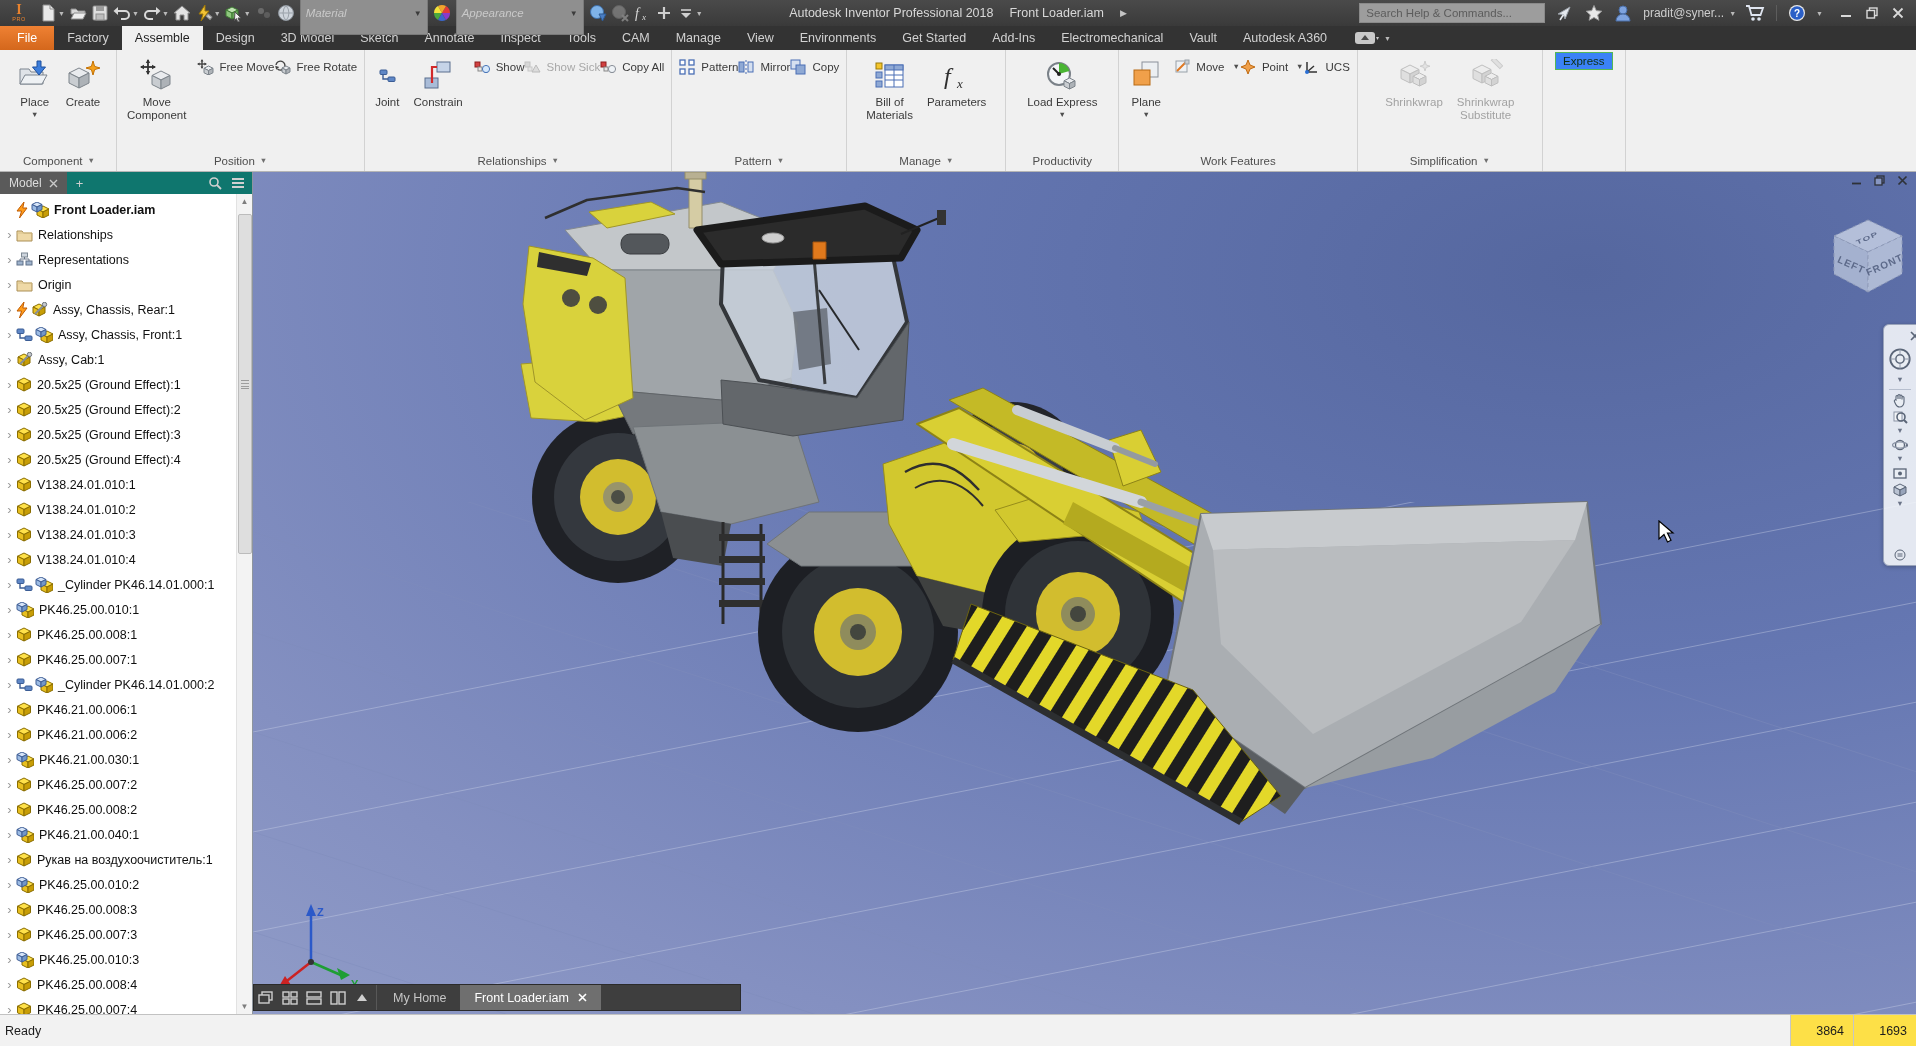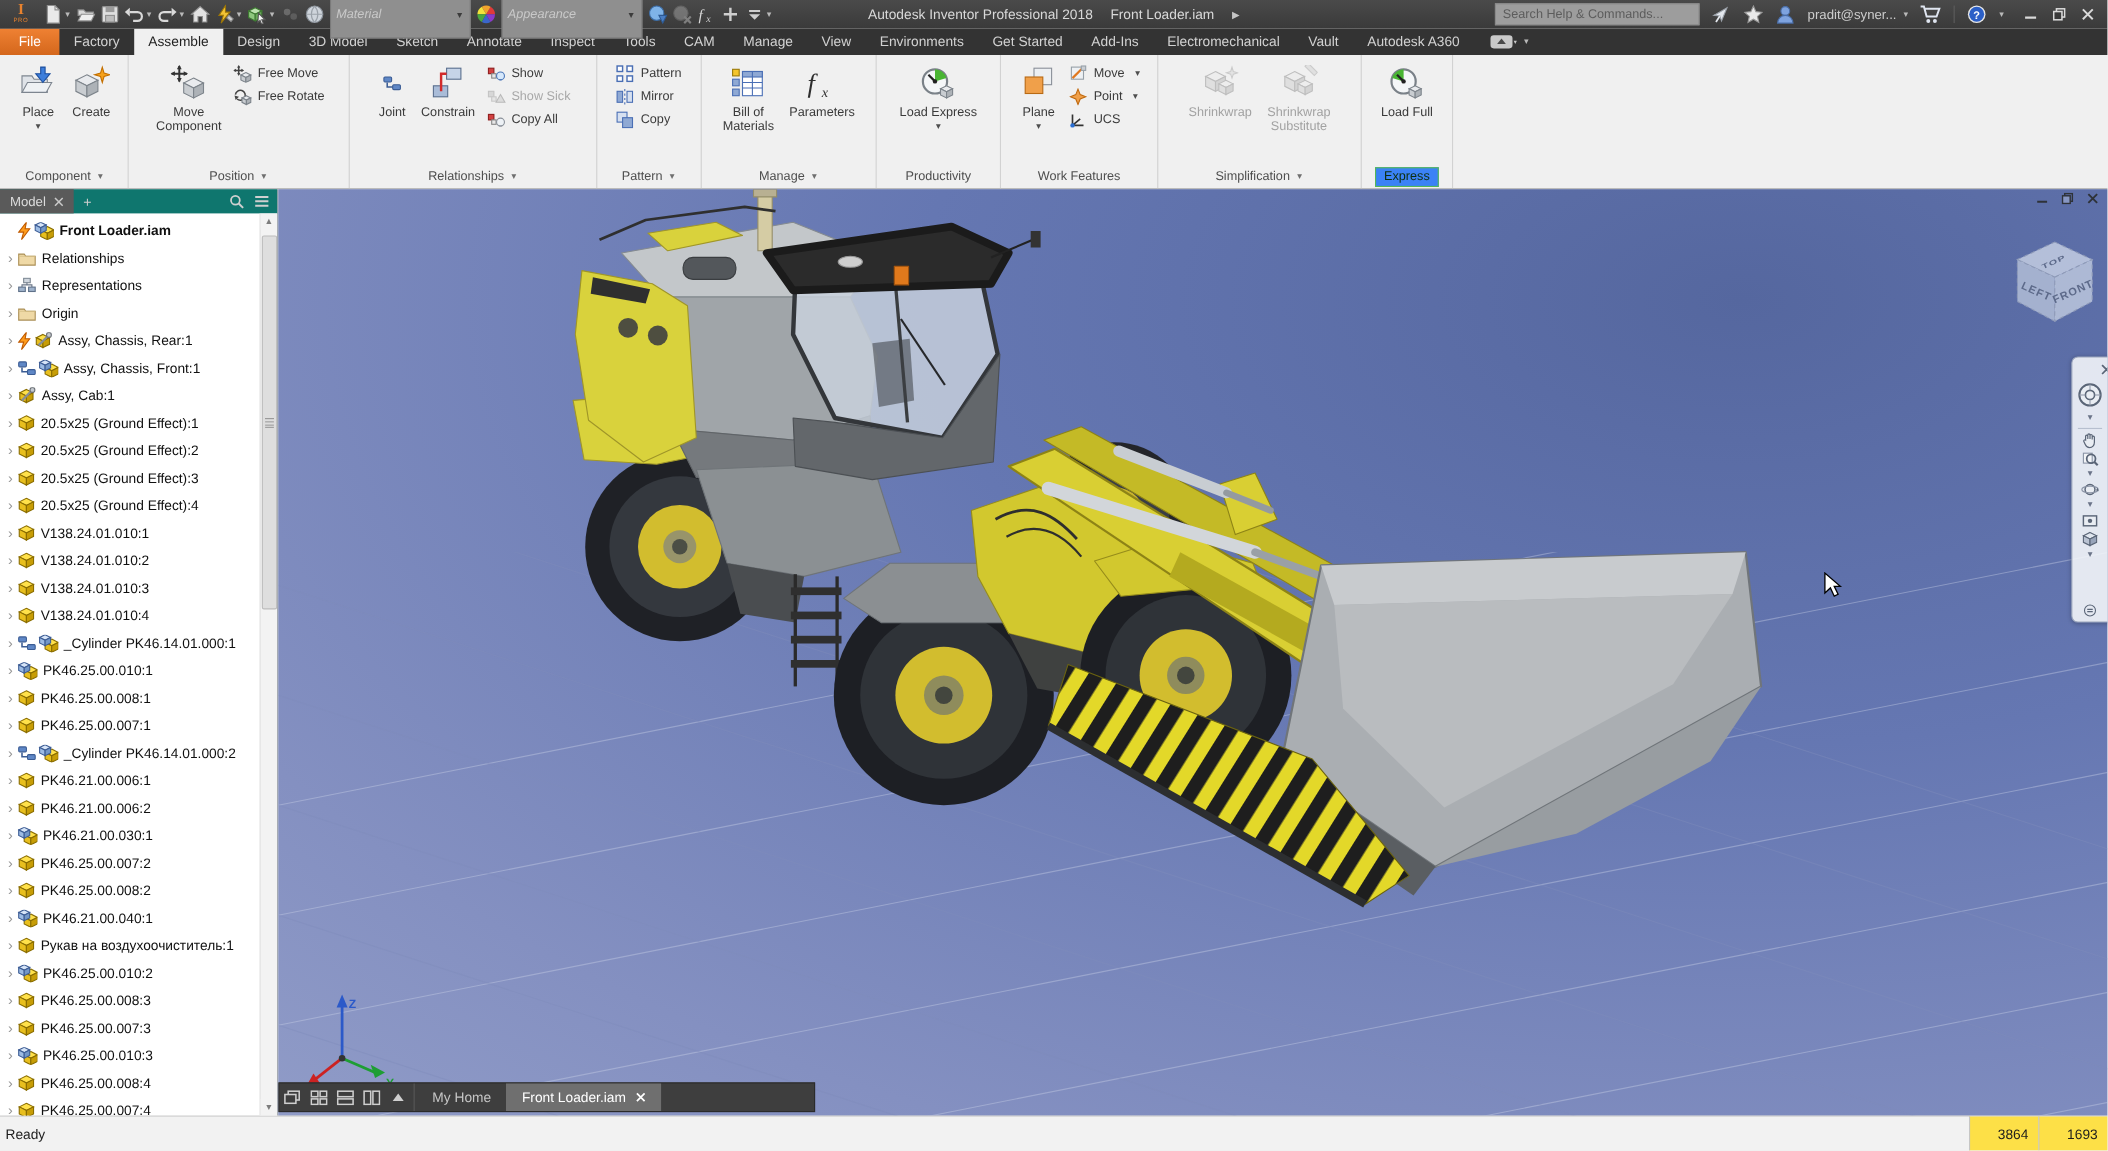--- a/index.html
+++ b/index.html
@@ -41,21 +41,21 @@
   .rbody{flex:1;display:flex;align-items:stretch;justify-content:center;padding:2px 3px 0}
   .rlabel{height:21px;display:flex;align-items:center;justify-content:center;font-size:11.5px;color:#4e4e4e;gap:5px}
   .rlabel .rcaret{font-size:7.5px;color:#6f6f6f}
   .rlabel.express .lab{background:#3b82f6;border:1px solid #55b855;padding:0 7px;line-height:16px;color:#0e2e0e}
   .bigbtn{display:flex;flex-direction:column;align-items:center;padding:2px 7px 0;font-size:11.5px;color:#3a3a3a;cursor:default}
   .bigbtn .bicon{height:42px;display:flex;align-items:center}
   .blabel{line-height:13px;white-space:nowrap}
   .bcaret{font-size:7.5px;color:#4e4e4e;margin-top:1px}
   .bigbtn.disabled{color:#a2a2a2}
   .bigbtn.disabled .bicon{opacity:.45;filter:grayscale(1)}
-  .stack{display:flex;flex-direction:column;justify-content:flex-start;padding:4px 4px 6px}
+  .stack{display:flex;flex-direction:row;justify-content:flex-end;padding:4px 4px 6px}
   .smallbtn{display:flex;align-items:center;gap:5px;font-size:11.5px;color:#3a3a3a;height:21px;white-space:nowrap;cursor:default}
   .smallbtn.disabled{color:#a8a8a8}
   .smallbtn.disabled .sicon{opacity:.45;filter:grayscale(1)}
   .scaret{font-size:7.5px;color:#4e4e4e;margin-left:3px}
   
   #main{display:flex;height:842px}
   #browser{width:252px;background:#ffffff;border-right:1px solid #8e959d;display:flex;flex-direction:column;flex:none}
   .bheader{height:22px;background:#0f766e;display:flex;align-items:center;color:#dcdcdc;font-size:12px;flex:none}
   .btab{background:#5a5a5a;height:22px;display:flex;align-items:center;gap:7px;padding:0 9px}
   .btabplus{padding:0 9px;color:#cfcfcf;font-size:13px}
@@ -652,36 +652,20 @@
           <div class="blabel">Shrinkwrap</div>
           <div class="blabel">Substitute</div>
         </div>
       </div>
       <div class="rlabel">
         <span class="lab">Simplification</span>
         <span class="rcaret">▼</span>
       </div>
     </div>
     <div class="rgroup">
-      <div class="rbody">
-        <div class="bigbtn">
-          <div class="bicon">
-            <svg width="34" height="32" viewBox="0 0 34 32">
-              <circle cx="14" cy="15" r="11" fill="#f4f6f8" stroke="#7a8188" stroke-width="2"></circle>
-              <path d="M14,15 L14,4 A11,11 0 0 0 3.6,12 Z" fill="#49b533"></path>
-              <line x1="14" y1="15" x2="8" y2="9" stroke="#222" stroke-width="2"></line>
-              <circle cx="14" cy="15" r="2" fill="#222"></circle>
-              <polygon points="24.5,19 30,21.75 24.5,24.5 19,21.75" fill="#e9ebee" stroke="#7d848b" stroke-width="1"></polygon>
-              <polygon points="19,21.75 24.5,24.5 24.5,30 19,27.25" fill="#c9cdd1" stroke="#7d848b" stroke-width="1"></polygon>
-              <polygon points="24.5,24.5 30,21.75 30,27.25 24.5,30" fill="#adb2b7" stroke="#7d848b" stroke-width="1"></polygon>
-            </svg>
-          </div>
-          <div class="blabel">Load Full</div>
-        </div>
-      </div>
       <div class="rlabel express">
         <span class="lab">Express</span>
       </div>
     </div>
   </div>
 
 <div id="main">
 
   <div id="browser">
     <div class="bheader">

